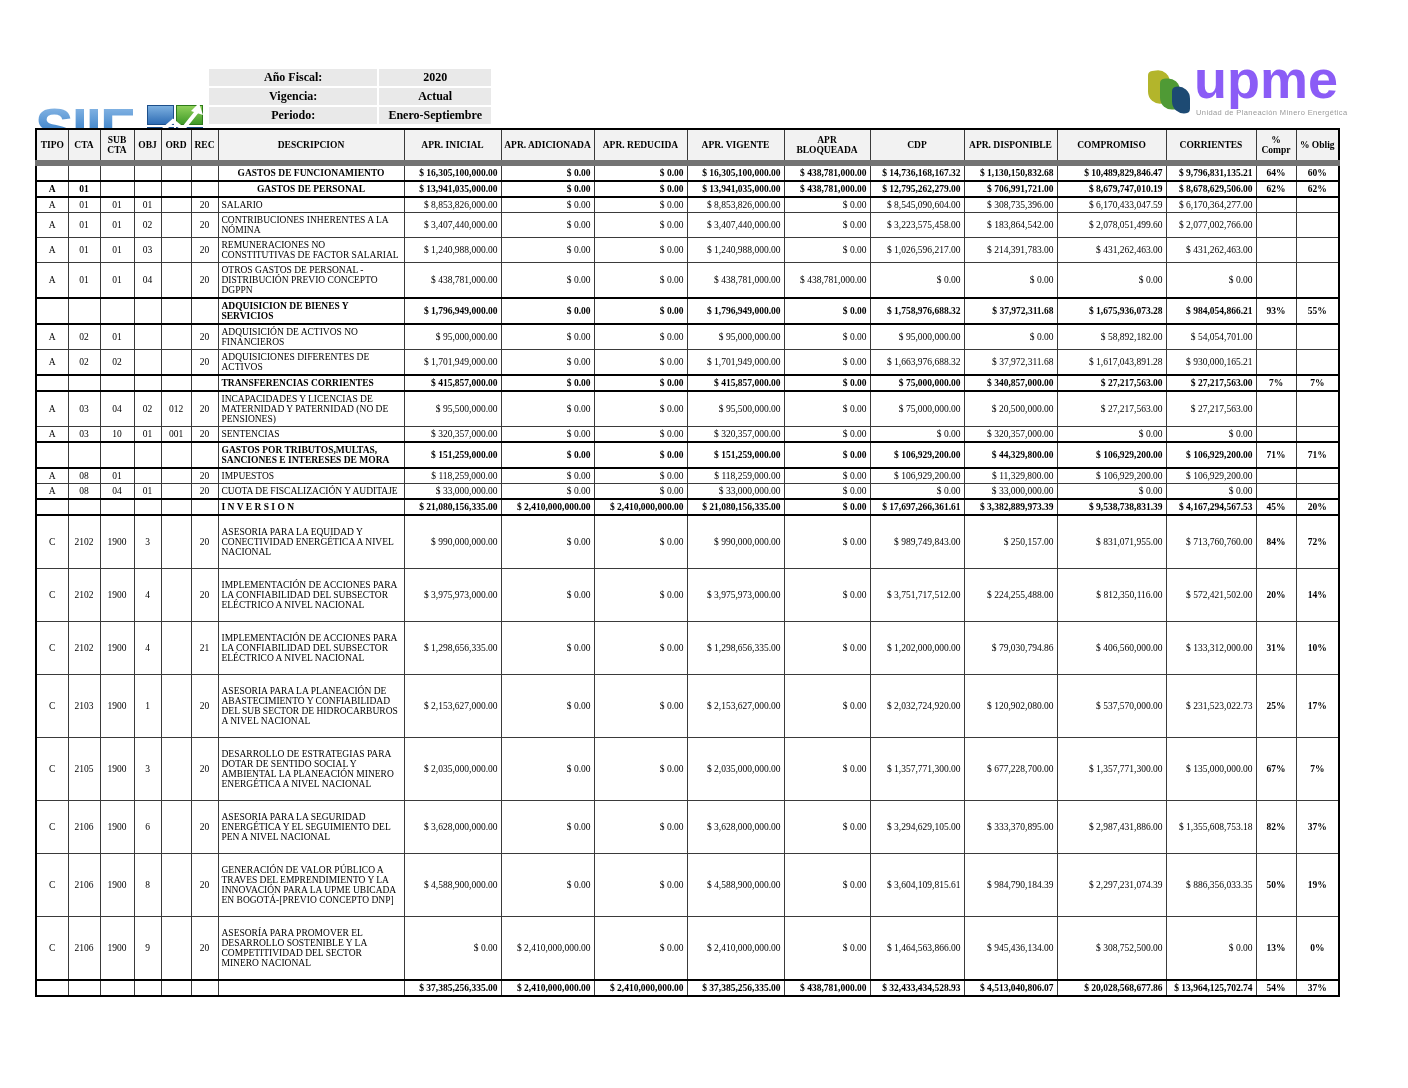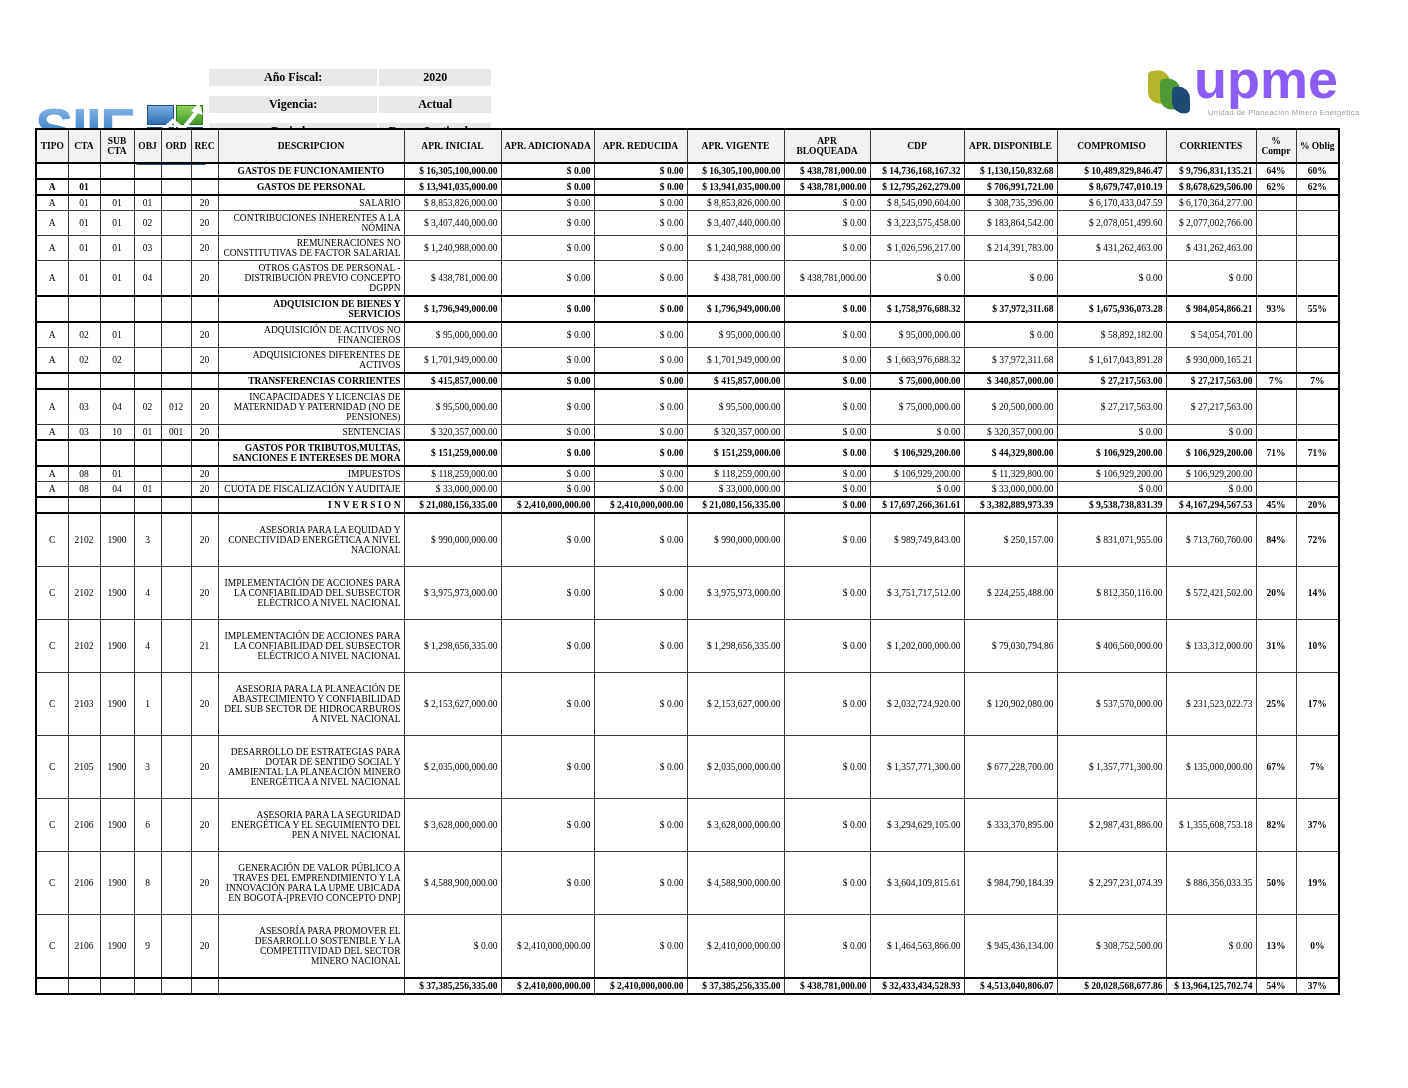--- a/index.html
+++ b/index.html
@@ -24,60 +24,60 @@
   .siif-arrow { position:absolute; left:6px; top:-4px; width:52px; height:40px; pointer-events:none; }
   .siif-nacion {
     position:absolute; left:100px; top:44px; width:72px; height:18px;
     background:linear-gradient(180deg,#4d8ccc,#1d5494); border-radius:3px;
     color:#fff; font-family:"Liberation Sans", sans-serif; font-weight:bold; font-size:13px;
     text-align:center; line-height:18px;padding-left:25px;
   }
 
   
   .info-box { position:absolute; left:209px; top:69px; width:282px; }
-  .info-row { display:flex; margin-bottom:10px; }
+  .info-row { display:flex; margin-bottom:2px; }
   .info-label, .info-value {
     background:#e9e9e9; font-weight:bold; font-size:12px; line-height:17px; text-align:center;
   }
   .info-label { width:178px; margin-right:2px; }
   .info-value { width:118px; }
 
   
   .upme-logo { position:absolute; left:1148px; top:62px; width:190px; height:62px; }
   .upme-leaf { position:absolute; border-radius:4px 14px 4px 14px; }
   .upme-leaf.l1 { left:0; top:8px; width:22px; height:34px; background:#b3b52b; transform:skewY(-8deg); }
   .upme-leaf.l2 { left:12px; top:16px; width:20px; height:32px; background:#4f9a35; transform:skewY(-8deg); }
   .upme-leaf.l3 { left:24px; top:24px; width:18px; height:28px; background:#1d4a73; transform:skewY(-8deg); }
   .upme-text {
     position:absolute; left:46px; top:-14px;
     font-family:"Liberation Sans", sans-serif; font-weight:bold; font-size:54px; letter-spacing:0px;
     color:#8b5cf6;
   }
   .upme-tag {
-    position:absolute; left:60px; top:46px; width:150px;
+    position:absolute; left:48px; top:46px; width:150px;
     font-family:"Liberation Sans", sans-serif; font-size:7.5px; color:#9a9a9a; letter-spacing:0.4px; white-space:nowrap;
   }
 
   
   table.budget {
     position:absolute; left:35px; top:128px; width:1303px;
     border-collapse:collapse; table-layout:fixed;
     border:2px solid #000;
   }
   table.budget th, table.budget td {
     border:1px solid #3a3a3a; overflow:hidden; color:#000;
   }
   table.budget th {
     background:#f2f2f2; font-weight:bold; font-size:9.5px; text-align:center;
     padding:4px 2px; height:34px;
   }
-  table.budget thead tr { border-bottom:2px solid #737373; }
+  table.budget thead tr { border-bottom:6px solid #737373; }
   table.budget td { font-size:9.5px; padding:2px 3px; vertical-align:middle; }
   td.code { text-align:center; }
-  td.desc { text-align:right; }
+  td.desc { text-align:left; }
   td.desc.center { text-align:center;margin-left:32px; }
   td.money { text-align:right; }
   td.pct { text-align:center; font-weight:bold; }
   tr.bold td { font-weight:bold; border-top:2px solid #000; border-bottom:2px solid #000; }
   tr.tall td { padding-top:11px; padding-bottom:11px; }
 </style>
 </head>
 <body>
 
 <div class="page">

